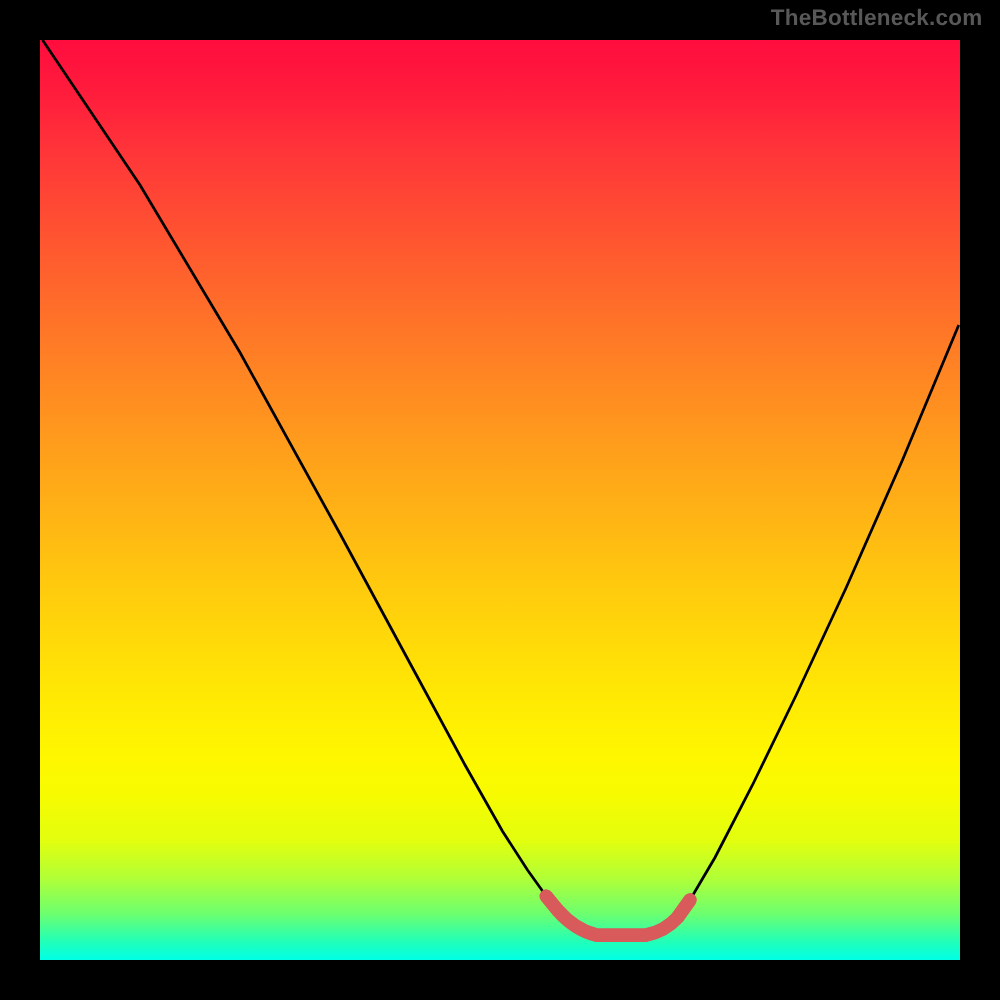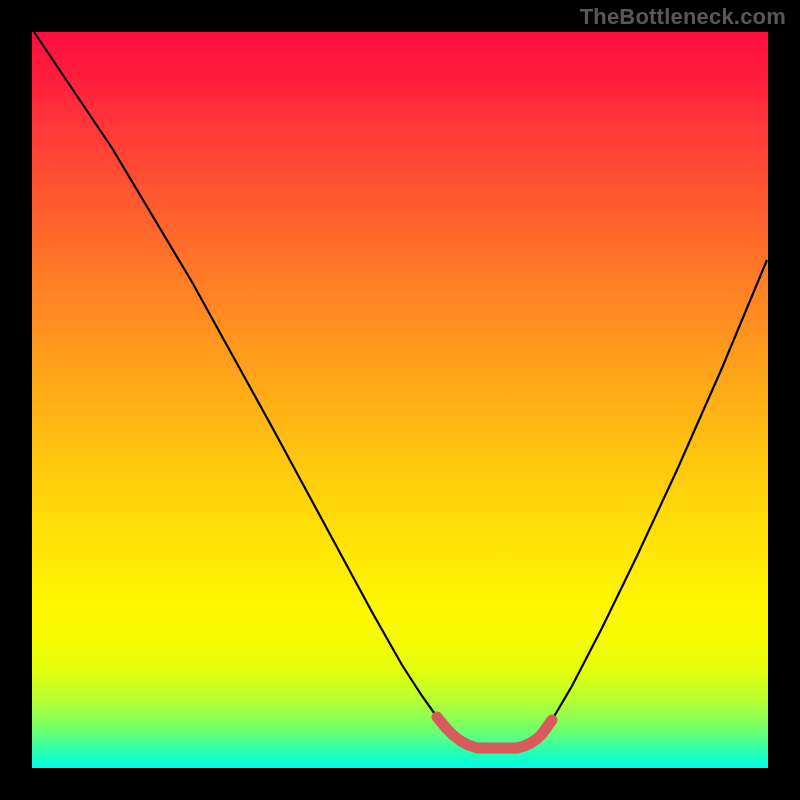--- a/index.html
+++ b/index.html
@@ -55,21 +55,21 @@
     left: 0;
     top: 0;
     width: 736px;
     height: 736px;
   }
   .attribution {
     position: absolute;
     top: 4px;
     right: 14px;
     color: #585858;
-    font-size: 22px;
+    font-size: 18px;
     font-weight: 600;
     letter-spacing: 0.2px;
   }
 </style>
 </head>
 <body>
 
 <div class="frame">
 
   <div class="plot">

